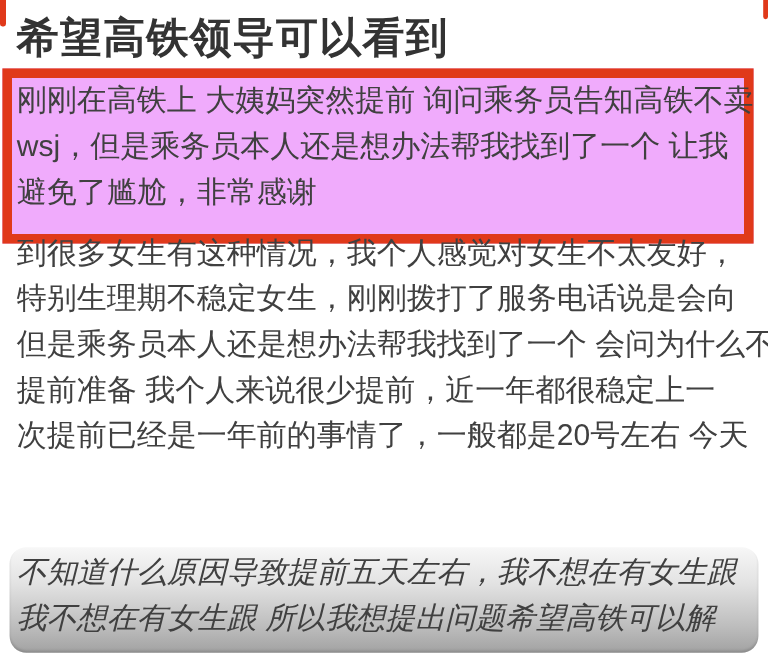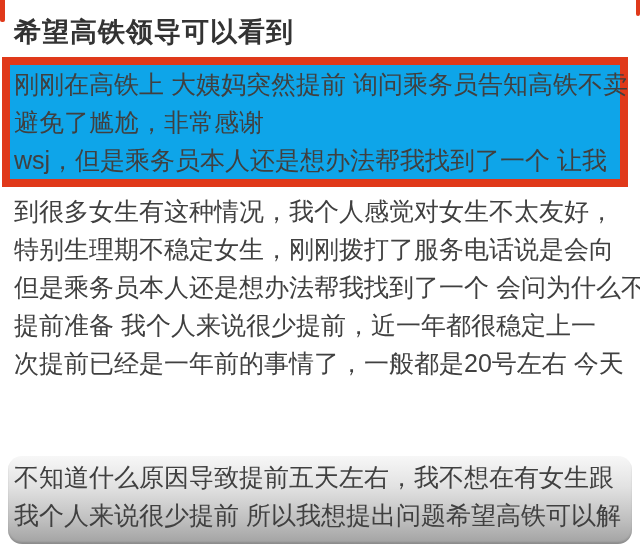--- a/index.html
+++ b/index.html
@@ -10,73 +10,74 @@
   html,body{margin:0;padding:0;}
   body{
     width:640px;height:551px;
     background:#ffffff;
     font-family:"Liberation Sans","DejaVu Sans",sans-serif;
     position:relative;
     overflow:hidden;
   }
   .title{
     position:absolute;left:14px;top:15px;
-    font-size:27px;font-weight:bold;line-height:34px;
+    font-size:35px;font-weight:bold;line-height:34px;
     color:var(--title);
     letter-spacing:1px;white-space:nowrap;
   }
   .sliver{position:absolute;top:0;background:var(--red);}
   .sliver-left{left:0;width:5px;height:22px;border-radius:0 0 2px 2px;}
   .sliver-right{right:0;width:4px;height:16px;border-radius:0 0 2px 2px;}
   .red-box{
     position:absolute;left:2px;top:57px;
-    width:626px;height:130px;
+    width:626px;height:146px;
     border:8px solid var(--red);
     box-sizing:border-box;
-    background:#0ea5e9;
+    background:#f0abfc;
   }
   .red-box .inner{padding-left:4px;}
   .line{
     font-size:25px;line-height:38px;
     color:var(--text);
     white-space:nowrap;
   }
   .body-lines{
     position:absolute;left:14px;top:192px;
   }
   .gray-block{
     position:absolute;left:8px;top:456px;
     width:624px;height:88px;
     box-sizing:border-box;
     border-radius:14px;
     background:linear-gradient(180deg,#f7f7f7 0%,#e2e2e2 35%,#bdbdbd 75%,#a2a2a2 100%);
     box-shadow:inset 0 -2px 2px rgba(0,0,0,0.14);
     padding:2px 0 0 6px;
+    font-style:italic;
   }
 </style>
 </head>
 <body>
 
 <div class="sliver sliver-left"></div>
 <div class="sliver sliver-right"></div>
 
 <div class="title">希望高铁领导可以看到</div>
 
 <div class="red-box">
   <div class="inner">
     <div class="line">刚刚在高铁上 大姨妈突然提前 询问乘务员告知高铁不卖</div>
+    <div class="line">wsj，但是乘务员本人还是想办法帮我找到了一个  让我</div>
     <div class="line">避免了尴尬，非常感谢</div>
-    <div class="line">wsj，但是乘务员本人还是想办法帮我找到了一个  让我</div>
   </div>
 </div>
 
 <div class="body-lines">
   <div class="line">到很多女生有这种情况，我个人感觉对女生不太友好，</div>
   <div class="line">特别生理期不稳定女生，刚刚拨打了服务电话说是会向</div>
   <div class="line">但是乘务员本人还是想办法帮我找到了一个 会问为什么不</div>
   <div class="line">提前准备  我个人来说很少提前，近一年都很稳定上一</div>
   <div class="line">次提前已经是一年前的事情了，一般都是20号左右 今天</div>
 </div>
 
 <div class="gray-block">
   <div class="line">不知道什么原因导致提前五天左右，我不想在有女生跟</div>
-  <div class="line">我个人来说很少提前 所以我想提出问题希望高铁可以解</div>
+  <div class="line">我不想在有女生跟 所以我想提出问题希望高铁可以解</div>
 </div>
 
 </body></html>

